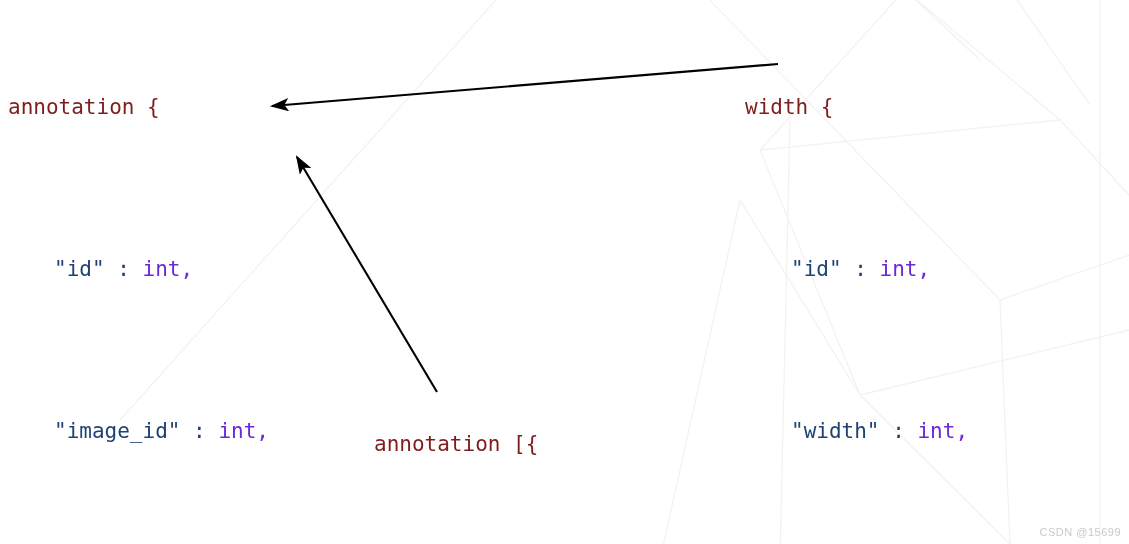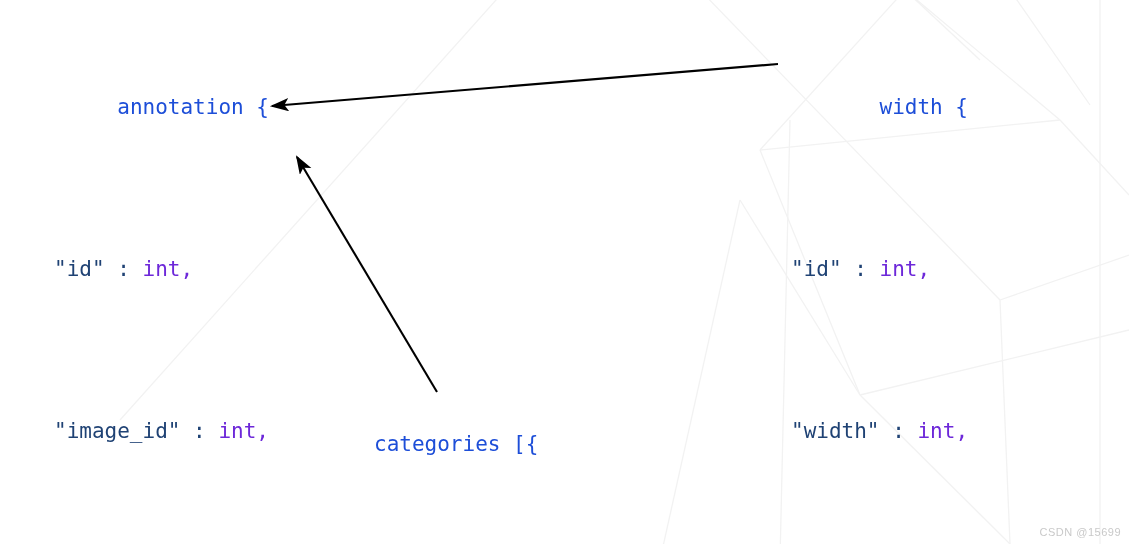--- a/index.html
+++ b/index.html
@@ -33,22 +33,21 @@
     line-height: 40.5px;
     font-size: 21px;
     letter-spacing: 0px;
   }
   .code-line {
     white-space: pre;
     height: 40.5px;
     line-height: 40.5px;
   }
   .brace {
-    color: #1d4ed8;
-    text-align: right;
+    color: #7f1d1d;
   }
   .key {
     color: #1f4274;
   }
   .punct {
     color: #1f4274;
   }
   .val {
     color: #6d28d9;
   }
@@ -140,21 +139,21 @@
     
 
     
 
     
 
     
   </div>
 
   <div id="block-categories" class="code-block">
-    <div class="code-line brace">categories [{</div>
+    <div class="code-line brace">annotation [{</div>
 
     
 
     
 
     
 
     
   </div>
 

